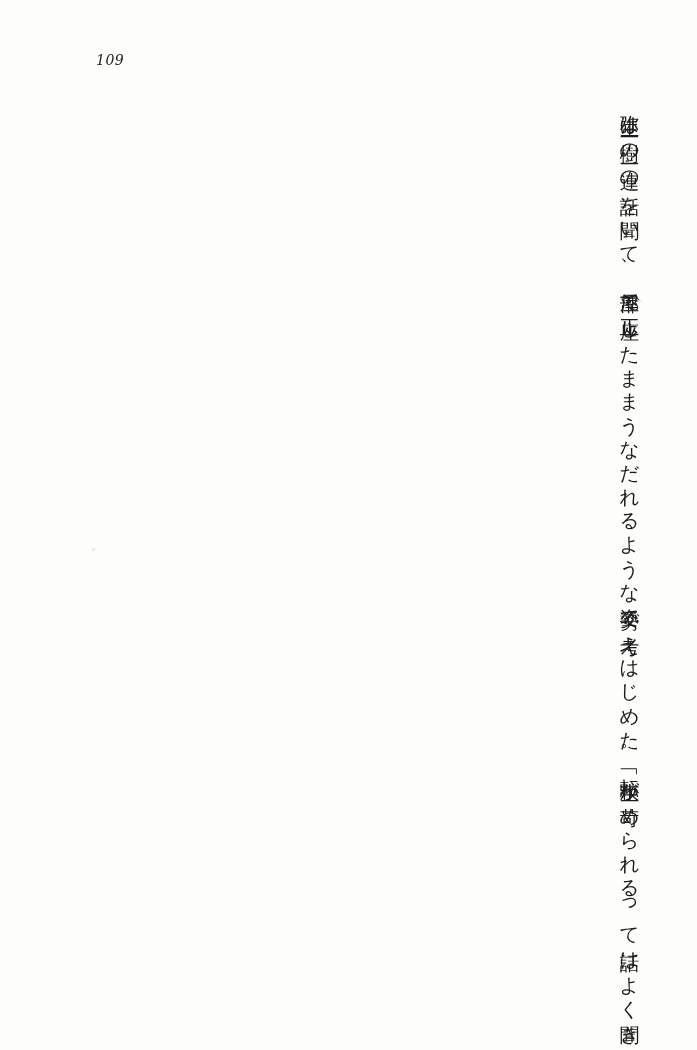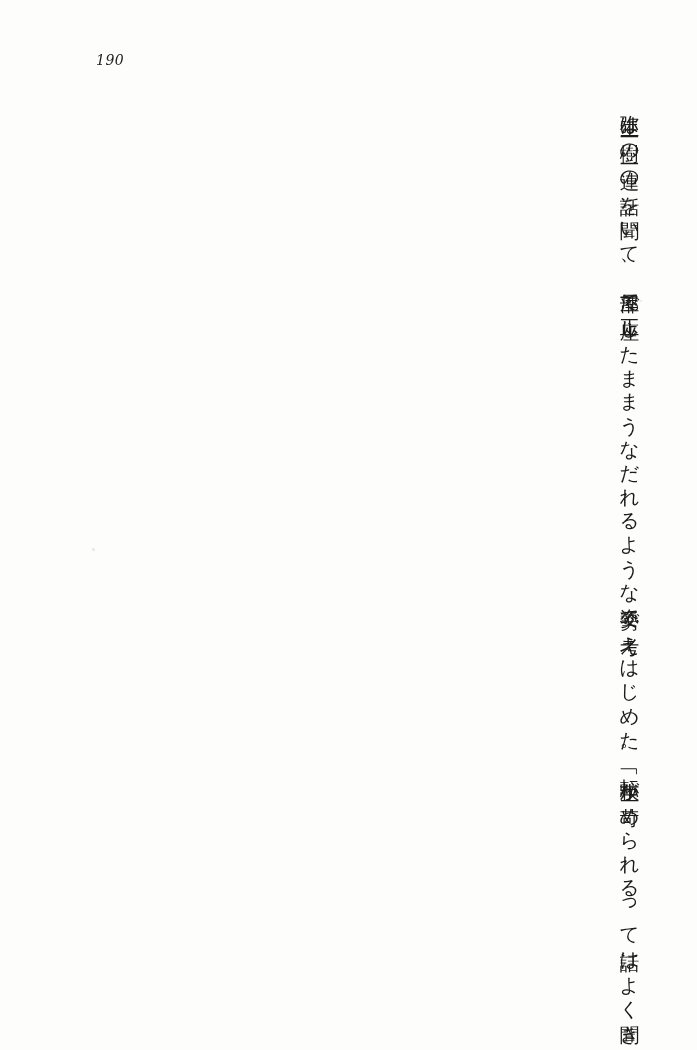--- a/index.html
+++ b/index.html
@@ -59,21 +59,21 @@
     background: #d8d5cf;
     border-radius: 50%;
     opacity: 0.55;
   }
 </style>
 </head>
 <body>
 
 <div id="page">
 
-  <div id="page-number">190</div>
+  <div id="page-number">109</div>
 
   <div id="text-block">
     <div class="vline">弥生は一樹の一連の話を聞いて、部屋で正座したままうなだれるような姿勢で考え</div>
     <div class="vline">はじめた。</div>
     <div class="vline">「転校生が苛められるって話はよく聞きますけど、今のくれはは自ら他の子たちと距</div>
 
   </div>
 
   <div class="speck" style="left:92px; top:548px; width:3px; height:3px;"></div>
   <div class="speck" style="left:640px; top:300px; width:2px; height:2px;"></div>

